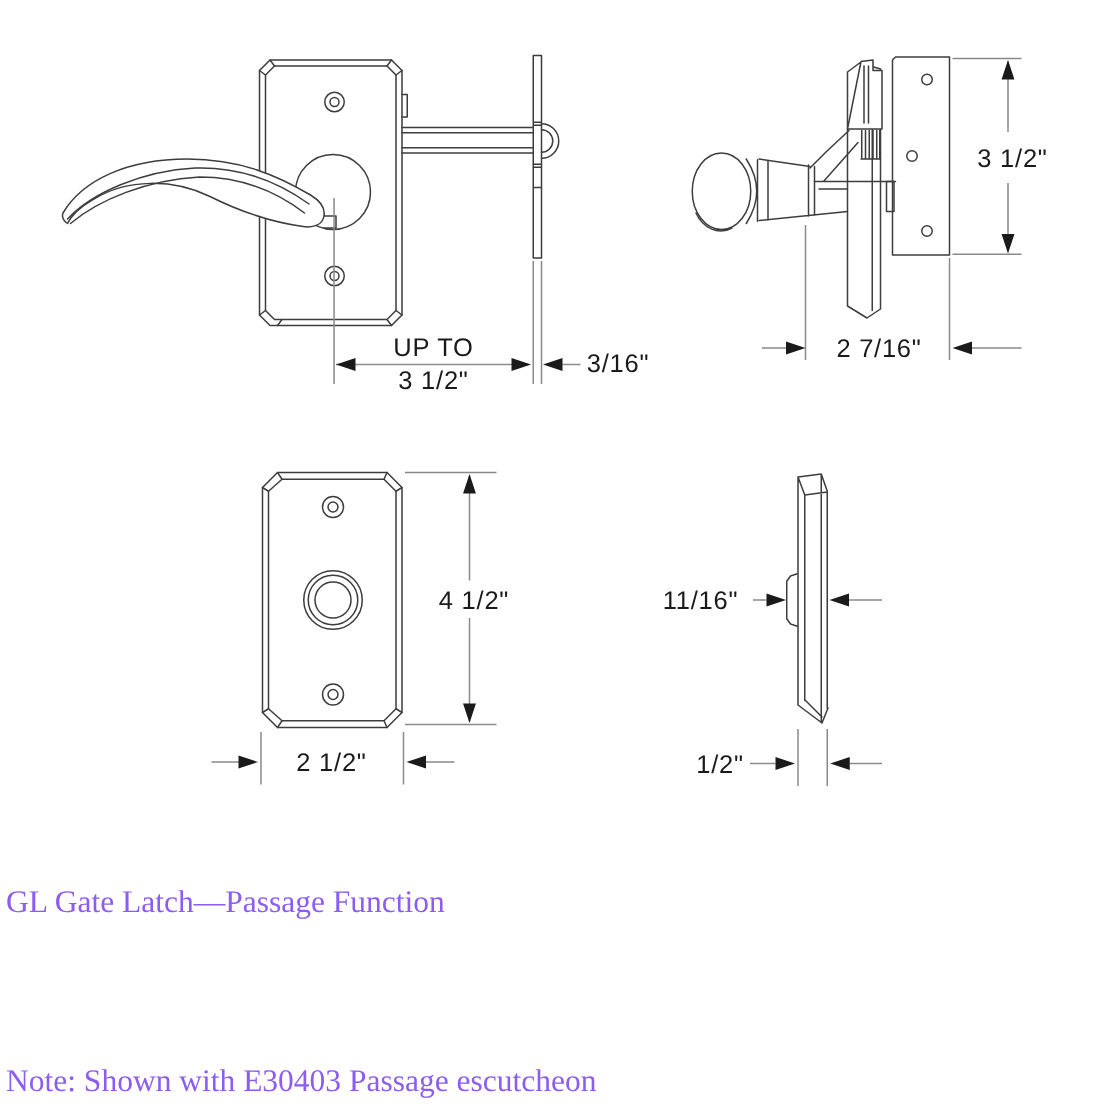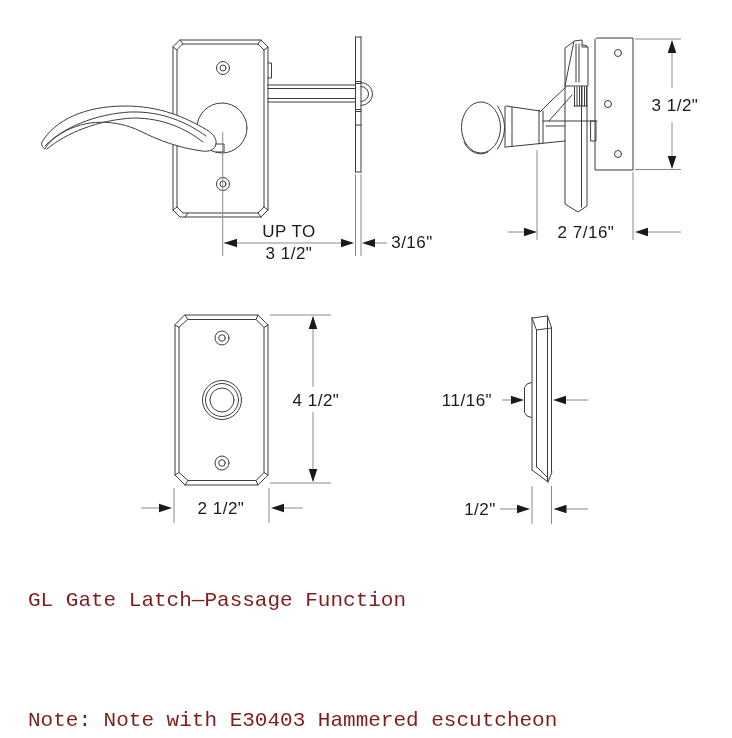--- a/index.html
+++ b/index.html
@@ -5,22 +5,22 @@
   html,body{margin:0;padding:0;background:#ffffff;}
   #stage{position:relative;width:732px;height:738px;background:#ffffff;overflow:hidden;
          font-family:"Liberation Sans",sans-serif;}
   svg{position:absolute;left:0;top:0;}
   .ln{fill:none;stroke:#3d3d3d;stroke-width:1;stroke-linejoin:round;stroke-linecap:round;}
   .lnw{fill:#ffffff;stroke:#3d3d3d;stroke-width:1;stroke-linejoin:round;}
   .dim{fill:none;stroke:#8a8a8a;stroke-width:1;}
   .arr{fill:#1a1a1a;stroke:none;}
   .dimtxt{fill:#1a1a1a;font-family:"Liberation Sans",sans-serif;font-size:17px;
           letter-spacing:0.5px;text-anchor:middle;}
-  .caption{position:absolute;left:28px;color:#7f1d1d;
-           font-family:Liberation Mono, monospace;font-size:21px;white-space:pre;}
+  .caption{position:absolute;left:4px;color:#8b5cf6;
+           font-family:Liberation Serif, serif;font-size:21px;white-space:pre;}
   #caption-title{top:589px;}
   #caption-note{top:648px;line-height:29px;}
 </style>
 </head>
 <body>
 
 <div id="stage">
 
 <svg width="732" height="560" viewBox="0 0 732 560">
 
@@ -142,16 +142,16 @@
   <g>
     <path class="dim" d="M532,486 L532,524 M551.5,486 L551.5,524 M500,509 L517,509 M566.5,509 L588,509"></path>
     <polygon class="arr" points="530,509 517,504.7 517,513.3"></polygon>
     <polygon class="arr" points="553.5,509 566.5,504.7 566.5,513.3"></polygon>
     <text class="dimtxt" x="480" y="515">1/2"</text>
   </g>
 </svg>
 
   <div class="caption" id="caption-title">GL Gate Latch—Passage Function</div>
   <div class="caption" id="caption-note">
-    <div>Note: Note with E30403 Hammered escutcheon</div>
+    <div>Note: Shown with E30403 Passage escutcheon</div>
     
   </div>
 </div>
 
 </body></html>

